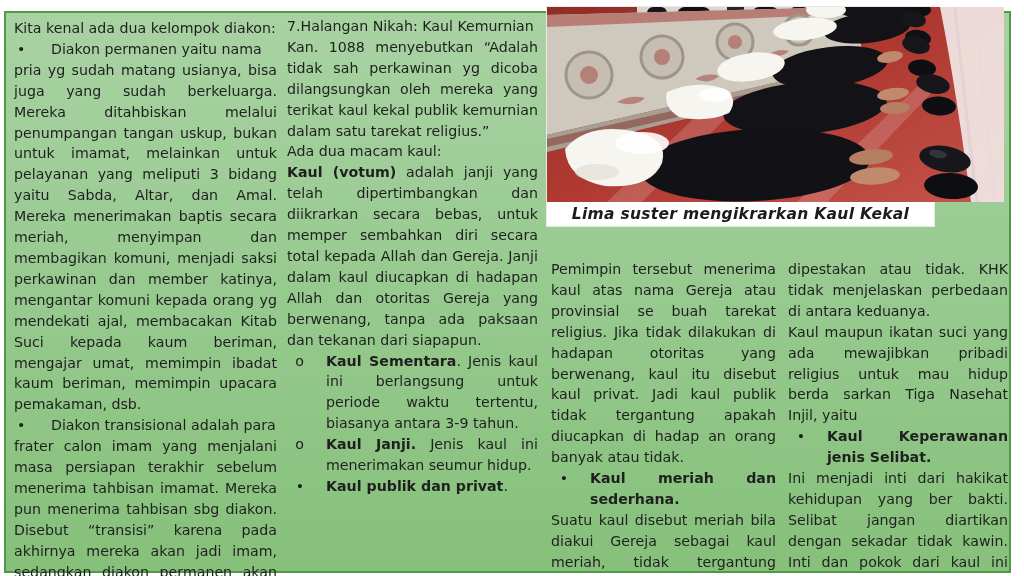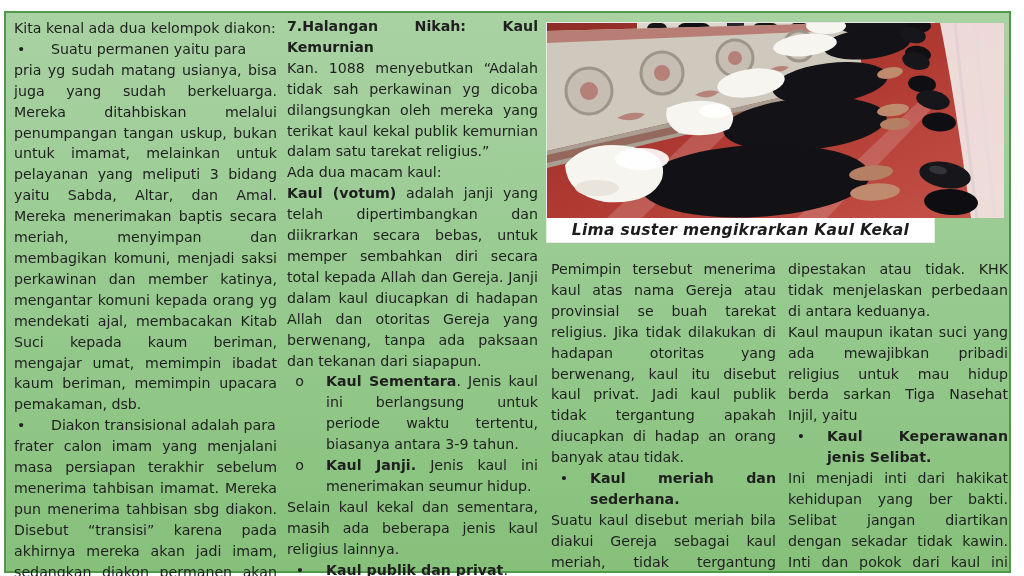--- a/index.html
+++ b/index.html
@@ -13,47 +13,47 @@
     position:absolute;left:4px;top:11px;width:1007px;height:562px;
     box-sizing:border-box;border:2px solid #4e9a46;
     background:linear-gradient(180deg,#a9d2a3 0%,#95c98d 55%,#86c07a 100%);
   }
   .col{position:absolute;font-size:14.2px;line-height:20.9px;text-align:justify;}
   .col p{margin:0;}
   #col1{left:14px;top:18px;width:263px;}
   #col2{left:287px;top:16px;width:251px;}
   #col3{left:551px;top:259px;width:225px;}
   #col4{left:788px;top:259px;width:220px;}
-  .heading{font-weight:bold;}
+  .heading{font-weight:normal;}
   .b-line{display:flex;}
   .b-line .mk{flex:none;width:34px;padding-left:3px;}
   .li{display:flex;}
   .li .mk{flex:none;width:31px;text-align:right;padding-right:14px;box-sizing:border-box;}
   .li .li-body{flex:1;text-align:justify;margin-left:8px;}
   .photo{
-    position:absolute;left:546px;top:22px;width:389px;height:221px;
+    position:absolute;left:546px;top:6px;width:389px;height:221px;
     box-sizing:border-box;border:1px solid #e9e9e9;background:#7f1d1d;
   }
   .photo svg{display:block;}
   .caption{
     height:24px;background:#ffffff;text-align:center;
     font-weight:bold;font-style:italic;font-size:15.5px;line-height:24px;color:#1c1c1c;
     letter-spacing:.3px;
   }
 </style>
 </head>
 <body>
 
 <div class="board"></div>
 
 <div class="col" id="col1">
   <p>Kita kenal ada dua kelompok diakon:</p>
   <div class="b-line">
     <span class="mk">•</span>
-    <span>Suatu permanen yaitu para</span>
+    <span>Diakon permanen yaitu nama</span>
   </div>
   <p>pria yg sudah matang usianya, bisa juga yang sudah berkeluarga. Mereka ditahbiskan melalui penumpangan tangan uskup, bukan untuk imamat, melainkan untuk pelayanan yang meliputi 3 bidang yaitu Sabda, Altar, dan Amal. Mereka menerimakan baptis secara meriah, menyimpan dan membagikan komuni, menjadi saksi perkawinan dan member katinya, mengantar komuni kepada orang yg mendekati ajal, membacakan Kitab Suci kepada kaum beriman, mengajar umat, memimpin ibadat kaum beriman, memimpin upacara pemakaman, dsb.</p>
   <div class="b-line">
     <span class="mk">•</span>
     <span>Diakon transisional adalah para</span>
   </div>
   <p>frater calon imam yang menjalani masa persiapan terakhir sebelum menerima tahbisan imamat. Mereka pun menerima tahbisan sbg diakon. Disebut “transisi” karena pada akhirnya mereka akan jadi imam, sedangkan diakon permanen akan tetap sebagai diakon seumur hidup.</p>
 </div>
 
 <div class="col" id="col2">
@@ -62,21 +62,20 @@
   <p> Ada dua macam kaul:</p>
   <p><b>Kaul (votum)</b><span> adalah janji yang telah dipertimbangkan dan diikrarkan secara bebas, untuk memper sembahkan diri secara total kepada Allah dan Gereja. Janji dalam kaul diucapkan di hadapan Allah dan otoritas Gereja yang berwenang, tanpa ada paksaan dan tekanan dari siapapun.</span></p>
   <div class="li">
     <span class="mk">o</span>
     <span class="li-body"><b>Kaul Sementara</b><span>. Jenis kaul ini berlangsung untuk periode waktu tertentu, biasanya antara 3-9 tahun.</span></span>
   </div>
   <div class="li">
     <span class="mk">o</span>
     <span class="li-body"><b>Kaul Janji.</b><span> Jenis kaul ini menerimakan seumur hidup.</span></span>
   </div>
-  <p>Selain kaul kekal dan sementara, masih ada beberapa jenis kaul religius lainnya.</p>
   <div class="li">
     <span class="mk">•</span>
     <span class="li-body"><b>Kaul publik dan privat</b><span>.</span></span>
   </div>
 
 </div>
 
 <div class="photo">
   <svg width="457" height="195" viewBox="0 0 457 195">
     <defs>

